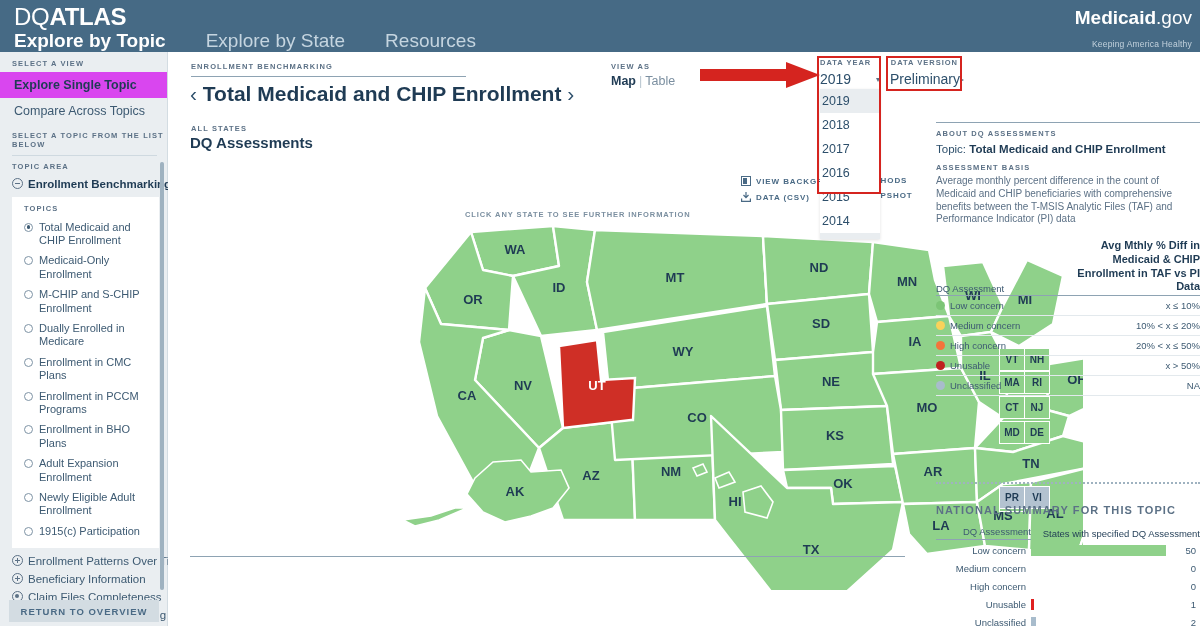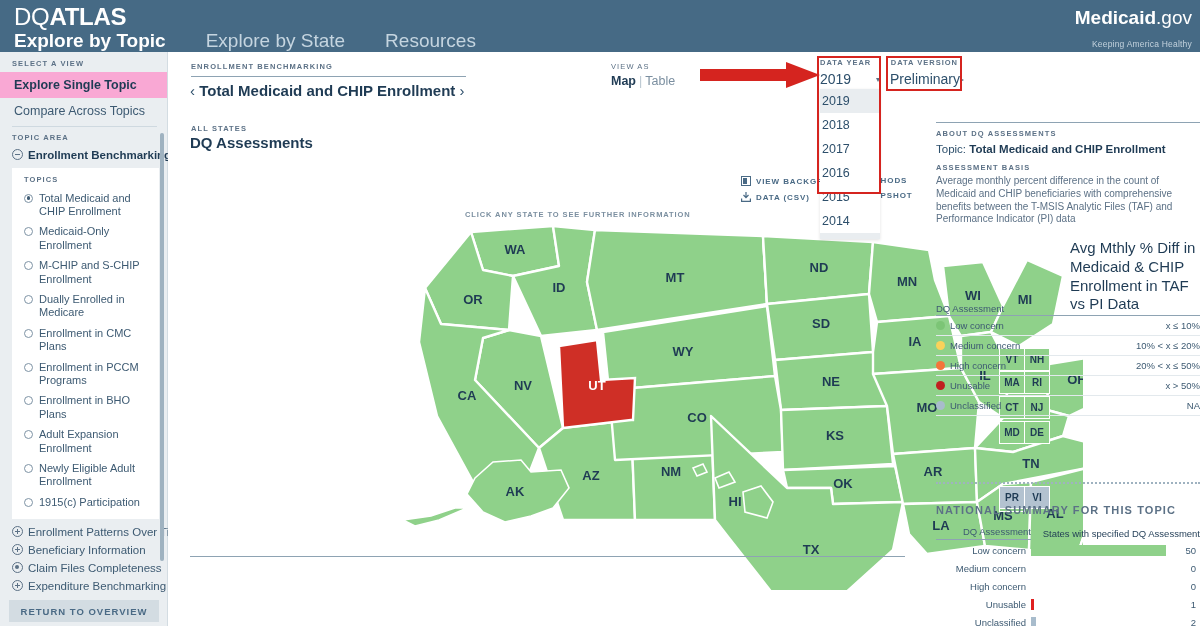--- a/index.html
+++ b/index.html
@@ -41,21 +41,21 @@
     position:absolute; left:0; top:52px; width:168px; height:574px;
     background:#eaeef1; border-right:1px solid #d3dce2;
   }
   .sec-label {
     font-size:7.5px; font-weight:700; letter-spacing:1.1px; color:#5c7186;
     padding:7px 0 4px 12px;
   }
   .view-opt {
     font-size:12.5px; padding:6px 0 6px 14px; color:#3d5a72; cursor:pointer;
   }
-  .view-opt.sel { background:#f9a8d4; font-weight:700; color:#1f3b54; }
+  .view-opt.sel { background:#d946ef; font-weight:700; color:#1f3b54; }
   .divider-line { height:1px; background:#cfd9e0; margin:2px 10px 0 12px; }
   .topic-scroll { position:relative; height:468px; }
   .scroll-track {
     position:absolute; right:3px; top:6px; width:4px; height:428px;
     background:#dde4e9; border-radius:2px;
   }
   .scroll-thumb {
     position:absolute; right:3px; top:6px; width:4px; height:428px;
     background:#9fb2c0; border-radius:2px;
   }
@@ -106,29 +106,29 @@
 
   
   .main { position:absolute; left:168px; top:52px; width:1032px; height:574px; background:#fff; }
 
   .crumb-label {
     position:absolute; left:23px; top:10px;
     font-size:7.5px; font-weight:700; letter-spacing:1.1px; color:#5c7186;
   }
   .crumb-rule { position:absolute; left:23px; top:24px; width:275px; height:1px; background:#8ea3b3; }
   .topic-title {
-    position:absolute; left:22px; top:30px; font-size:15px; font-weight:700; color:#1f3b54;
+    position:absolute; left:22px; top:30px; font-size:21px; font-weight:700; color:#1f3b54;
     white-space:nowrap;
     text-align:right;
   }
   .topic-title .chev { font-weight:400; color:#2d4f6b; }
 
   .viewas-lbl {
     position:absolute; left:443px; top:10px;
-    font-size:7.5px; font-weight:400; letter-spacing:1.1px; color:#5c7186;
+    font-size:7.5px; font-weight:700; letter-spacing:1.1px; color:#5c7186;
   }
   .viewas {
     position:absolute; left:443px; top:22px; font-size:12.5px; color:#7b8fa0;
   }
   .viewas b { color:#1f3b54; font-weight:700; }
   .viewas .sep { color:#b9c6d0; margin:0 3px; }
 
   .allstates-lbl {
     position:absolute; left:23px; top:72px;
     font-size:7.5px; font-weight:700; letter-spacing:1.1px; color:#5c7186;
@@ -204,21 +204,21 @@
   .rp-topic b { color:#1f3b54; }
   .rp-src { font-size:10.5px; color:#2d4f6b; margin-top:1px; }
   .rp-src b { color:#1f3b54; }
   .rp-basis { font-size:10px; color:#5c7186; line-height:1.28; margin-top:3px; }
 
   .lg-head {
     margin-top:13px; display:flex; justify-content:space-between; align-items:flex-end;
     border-bottom:1px solid #8ea3b3; padding-bottom:1px;
   }
   .lg-h1 { font-size:9.5px; color:#3d5a72; }
-  .lg-h2 { font-size:15px; color:#1f3b54; font-weight:400; line-height:1.25; width:130px; }
+  .lg-h2 { font-size:11px; color:#1f3b54; font-weight:700; text-align:right; line-height:1.25; width:130px; }
   .lg-row {
     display:flex; justify-content:space-between; align-items:center;
     border-bottom:1px solid #e3e9ed; padding:4px 0; font-size:9.5px; color:#3d5a72;
   }
   .lg-left { display:flex; align-items:center; gap:5px; }
   .dotc { width:9px; height:9px; border-radius:50%; display:inline-block; }
 
   .ns-wrap { position:absolute; left:768px; top:430px; width:264px; }
   .ns-dotrule { border-top:2px dotted #9fb2c0; }
   .ns-lbl { font-size:11px; font-weight:700; letter-spacing:1.1px; color:#5c7186; margin-top:20px; }
@@ -250,20 +250,21 @@
     <div class="logo">
       <div class="l1"><b>Medicaid</b><span>.gov</span></div>
       <div class="l2">Keeping America Healthy</div>
     </div>
   </div>
 
   <div class="sidebar">
     <div class="sec-label">SELECT A VIEW</div>
     <div class="view-opt sel">Explore Single Topic</div>
     <div class="view-opt">Compare Across Topics</div>
+    <div class="sec-label">SELECT A TOPIC FROM THE LIST BELOW</div>
     <div class="divider-line"></div>
 
     <div class="topic-scroll">
       <div class="scroll-track"></div>
       <div class="scroll-thumb"></div>
 
       <div class="sec-label" style="padding-top:6px">TOPIC AREA</div>
 
       <div class="grp">
         <span class="pmicon"></span><span>Enrollment Benchmarking</span>

